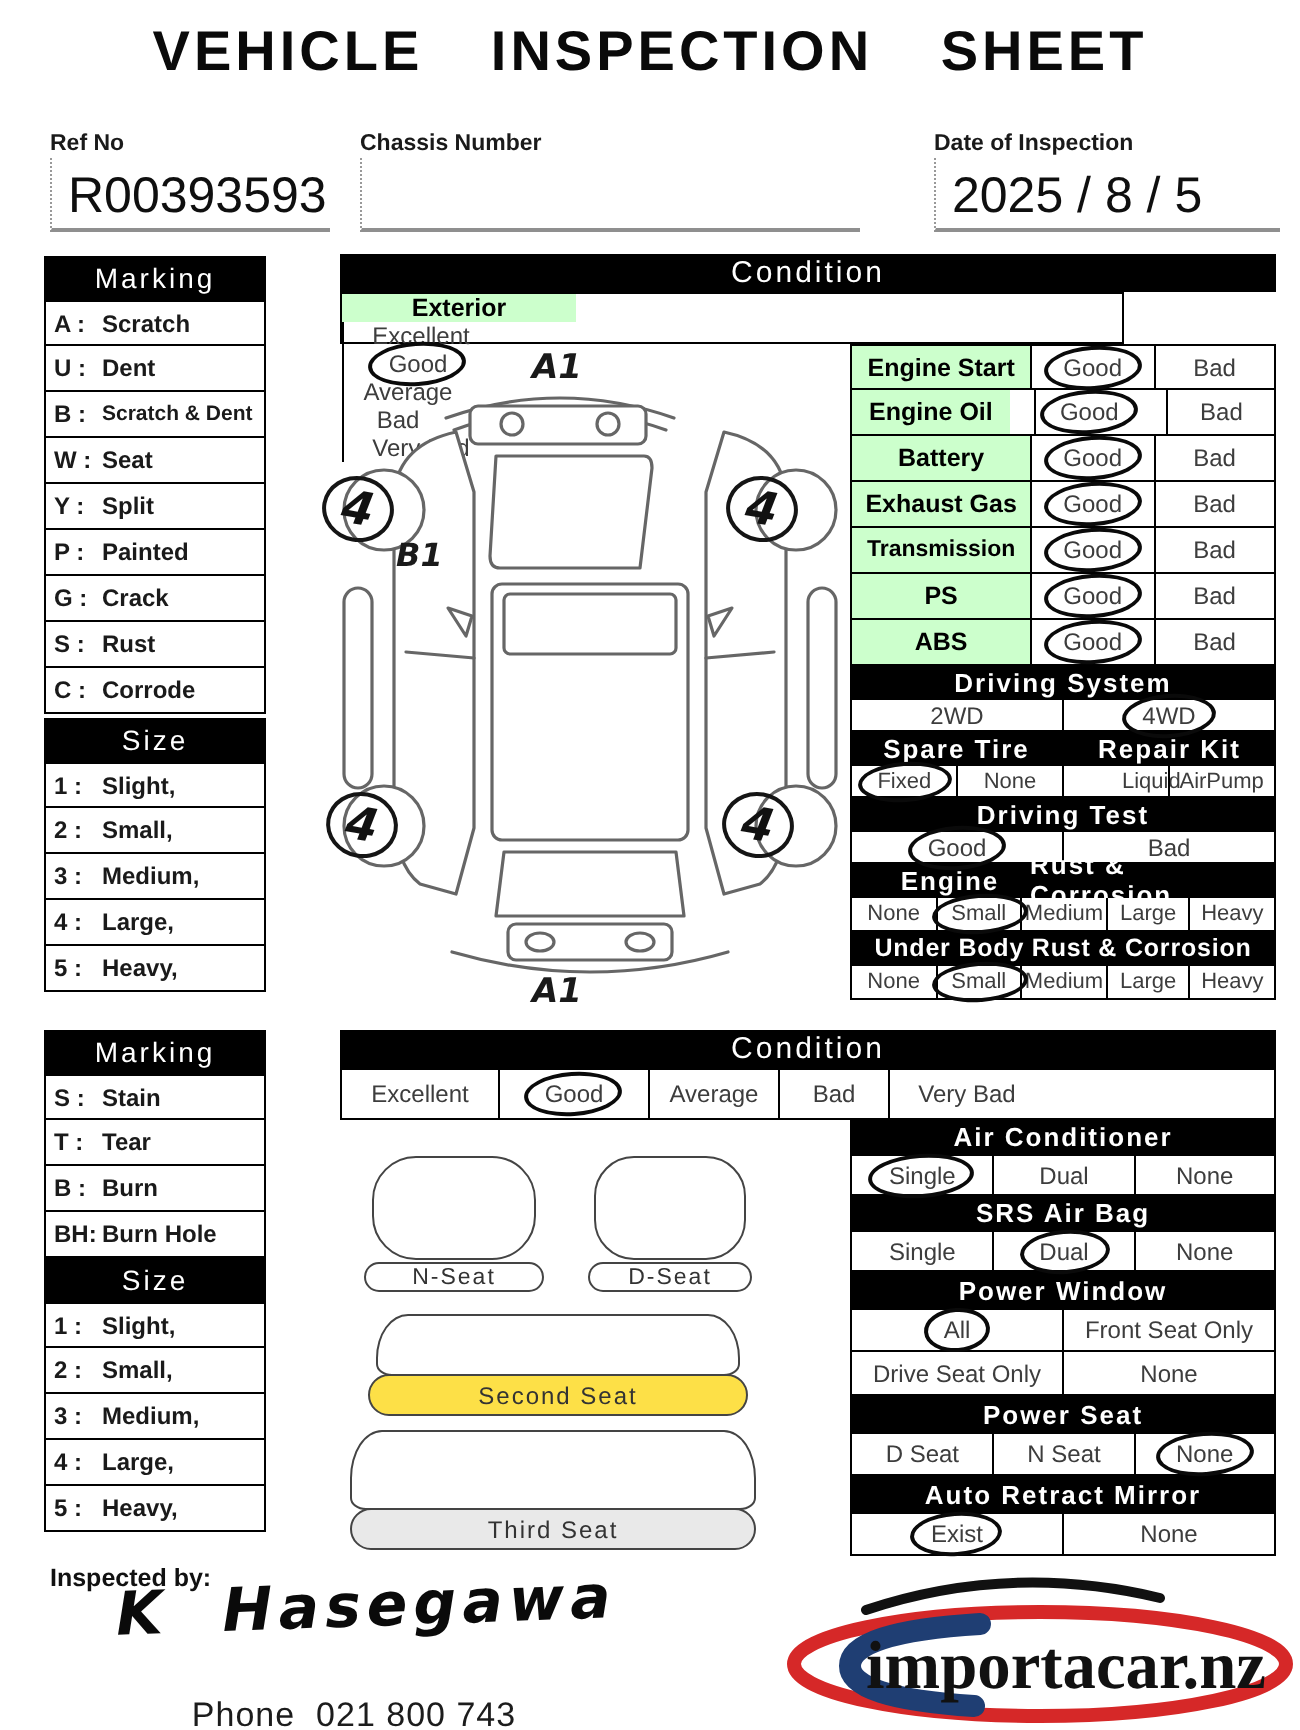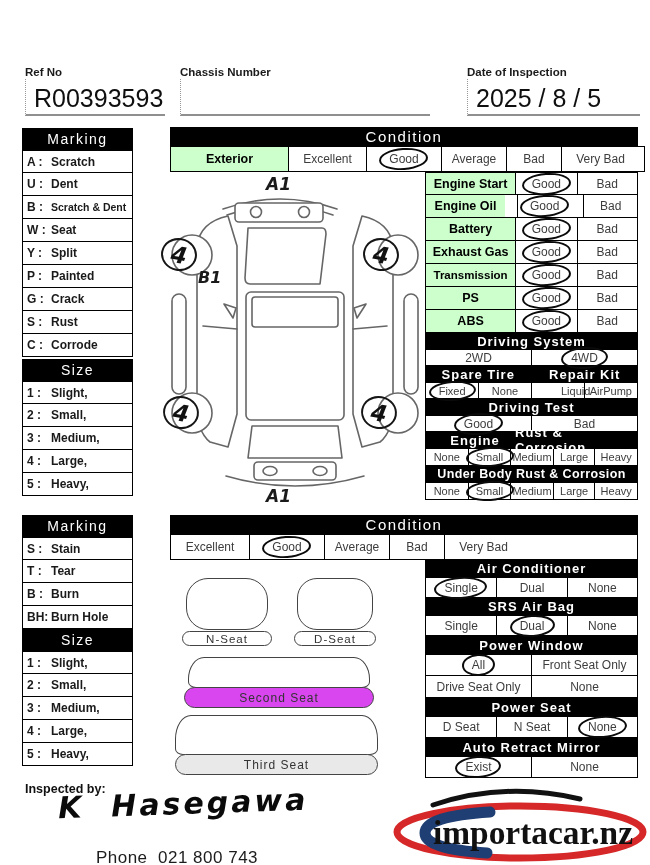--- a/index.html
+++ b/index.html
@@ -56,20 +56,21 @@
   .sig { font-family:"DejaVu Sans", sans-serif; font-style:italic; font-weight:bold; font-size:30px;
          letter-spacing:3px; transform:rotate(-2deg); white-space:pre; color:#0a0a0a; }
   .insp { font-size:12.5px; font-weight:bold; }
   .phone { font-size:17px; color:#1c1c1c; letter-spacing:0.5px; white-space:pre; }
 </style>
 </head>
 <body>
 
 <div class="page">
 
+  <div class="abs title">VEHICLE INSPECTION SHEET</div>
 
   <div class="abs flabel" style="left:25px;top:66px;">Ref No</div>
   <div class="abs fbox" style="left:25px;top:79px;width:140px;height:37px;">R00393593</div>
   <div class="abs flabel" style="left:180px;top:66px;">Chassis Number</div>
   <div class="abs fbox" style="left:180px;top:79px;width:250px;height:37px;"></div>
   <div class="abs flabel" style="left:467px;top:66px;">Date of Inspection</div>
   <div class="abs fbox" style="left:467px;top:79px;width:173px;height:37px;">2025 / 8 / 5</div>
 
   <div class="abs" style="left:22px;top:128px;width:111px;">
     <div class="bh" style="height:22px;">Marking</div>
@@ -126,21 +127,21 @@
         <span class="k">4 :</span>
         <span class="lb">Large,</span>
       </div>
     <div class="srow" style="height:23px;">
         <span class="k">5 :</span>
         <span class="lb">Heavy,</span>
       </div>
   </div>
 
   <div class="abs bh" style="left:170px;top:127px;width:468px;height:19px;font-size:15px;">Condition</div>
-  <div class="abs row" style="left:170px;top:146px;width:475px;height:26px;">
+  <div class="abs row" style="left:170px;top:146px;width:392px;height:26px;flex-direction:column;">
     <div class="glabel" style="width:117px;">Exterior</div>
     <div style="width:78px;">
         <span>Excellent</span>
       </div>
     <div style="width:75px;">
         <span class="circ">Good</span>
       </div>
     <div style="width:65px;">
         <span>Average</span>
       </div>
@@ -403,21 +404,21 @@
         <span>Very Bad</span>
       </div>
   </div>
 
   <div class="abs" style="left:175px;top:562px;width:245px;height:218px;">
     <div class="seatcush" style="left:11px;top:16px;width:82px;height:52px;border-radius:22px;"></div>
     <div class="seatband" style="left:7px;top:69px;width:90px;height:15px;">N-Seat</div>
     <div class="seatcush" style="left:122px;top:16px;width:76px;height:52px;border-radius:20px;"></div>
     <div class="seatband" style="left:119px;top:69px;width:82px;height:15px;">D-Seat</div>
     <div class="seatcush" style="left:13px;top:95px;width:182px;height:31px;border-radius:16px 16px 8px 8px / 22px 22px 6px 6px;"></div>
-    <div class="seatband" style="left:9px;top:125px;width:190px;height:21px;background:#d946ef;border-radius:11px;font-size:12px;">Second Seat</div>
+    <div class="seatband" style="left:9px;top:125px;width:190px;height:21px;background:#fde047;border-radius:11px;font-size:12px;">Second Seat</div>
     <div class="seatcush" style="left:0px;top:153px;width:203px;height:40px;border-radius:16px 16px 8px 8px / 24px 24px 6px 6px;"></div>
     <div class="seatband" style="left:0px;top:192px;width:203px;height:21px;background:#e9e9e9;border-radius:11px;font-size:12px;">Third  Seat</div>
   </div>
 
   <div class="abs" style="left:425px;top:560px;width:213px;">
     <div class="bh sub" style="height:17px;">Air Conditioner</div>
     <div class="row" style="height:21px;">
       <div style="width:71px;">
           <span class="circ">Single</span>
         </div>

